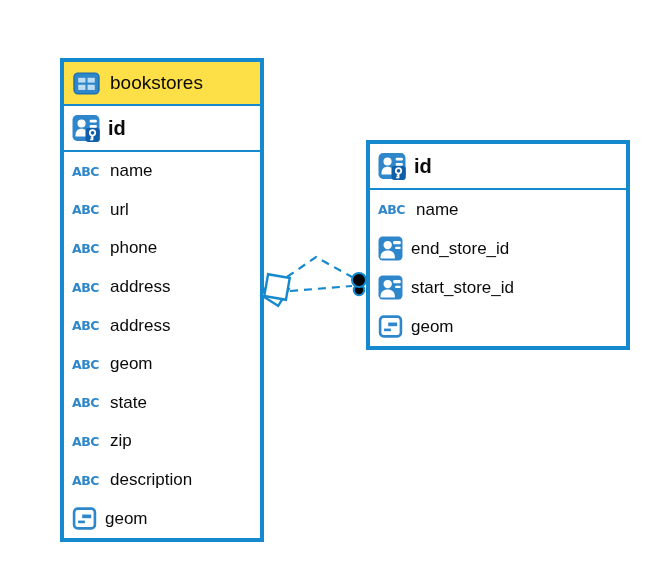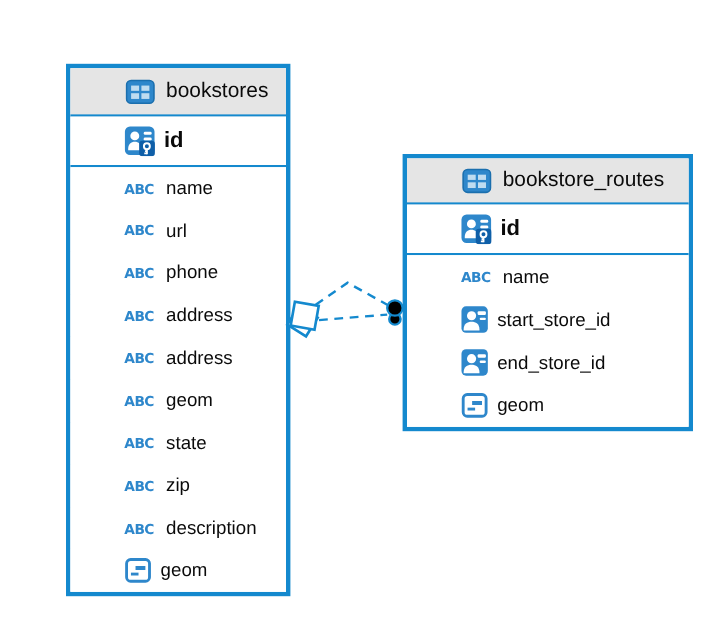--- a/index.html
+++ b/index.html
@@ -31,21 +31,21 @@
     display:flex;align-items:center;gap:8px;
     padding-left:8px;box-sizing:border-box;
     background:#ffffff;
   }
   .row.pk{height:46px;border-bottom:2px solid var(--accent);}
   .etable--left .row.col{height:38.6px;}
   .etable--right .row.col{height:39px;}
   .row-label{font-size:17px;color:#0a0a0a;white-space:nowrap;}
   .row.pk .row-label{font-weight:bold;font-size:20px;}
 
-  .icon{display:inline-flex;align-items:flex-start;justify-content:center;flex:0 0 auto;margin-left:41px;}
+  .icon{display:inline-flex;align-items:flex-start;justify-content:center;flex:0 0 auto;}
   .icon svg{display:block;}
   .abc-glyph{
     width:30px;
     font-family:"DejaVu Sans","Liberation Sans",sans-serif;
     font-weight:bold;font-size:12.5px;letter-spacing:-0.5px;
     color:var(--iconblue);
     display:inline-block;text-align:left;
   }
 
   
@@ -55,21 +55,21 @@
   .dashline{
     fill:none;stroke:var(--accent);stroke-width:2.2;
     stroke-dasharray:8 6;stroke-linecap:butt;
   }
 </style>
 </head>
 <body style="--accent: #1489CE; --iconblue: #2E87CB;">
 
 <div class="canvas">
   <section class="etable etable--left" id="table-0" style="left: 60px; top: 58px; width: 204px;">
-      <div class="hdr" style="background: #e5e5e5;">
+      <div class="hdr" style="background: #fde047;">
         <span class="icon">
           <svg viewBox="0 0 26 24" width="27" height="25">
        <rect x="1" y="2" width="24" height="20" rx="4" fill="#2E87CB" stroke="#1B6FAE" stroke-width="1.4"></rect>
        <rect x="5" y="6.5" width="7" height="4.6" fill="#BFDCF0"></rect>
        <rect x="14" y="6.5" width="7" height="4.6" fill="#BFDCF0"></rect>
        <rect x="5" y="13.2" width="7" height="5" fill="#BFDCF0"></rect>
        <rect x="14" y="13.2" width="7" height="5" fill="#BFDCF0"></rect>
      </svg>
         </span>
         <span class="hdr-label">bookstores</span>
@@ -150,32 +150,20 @@
           <svg viewBox="0 0 24 24" width="25" height="25">
        <rect x="2" y="2.5" width="20" height="19" rx="3.5" fill="#fff" stroke="#2E87CB" stroke-width="2.5"></rect>
        <rect x="9.8" y="8.2" width="8.6" height="3.5" fill="#2E87CB"></rect>
        <rect x="5.8" y="14" width="6.6" height="2.5" fill="#2E87CB"></rect>
      </svg>
         </span>
         <span class="row-label">geom</span>
       </div>
     </section>
   <section class="etable etable--right" id="table-1" style="left: 366px; top: 140px; width: 264px;">
-      <div class="hdr" style="background: rgb(229, 229, 229);">
-        <span class="icon">
-          <svg viewBox="0 0 26 24" width="27" height="25">
-       <rect x="1" y="2" width="24" height="20" rx="4" fill="#2E87CB" stroke="#1B6FAE" stroke-width="1.4"></rect>
-       <rect x="5" y="6.5" width="7" height="4.6" fill="#BFDCF0"></rect>
-       <rect x="14" y="6.5" width="7" height="4.6" fill="#BFDCF0"></rect>
-       <rect x="5" y="13.2" width="7" height="5" fill="#BFDCF0"></rect>
-       <rect x="14" y="13.2" width="7" height="5" fill="#BFDCF0"></rect>
-     </svg>
-        </span>
-        <span class="hdr-label">bookstore_routes</span>
-      </div>
       <div class="row pk">
         <span class="icon">
           <svg viewBox="0 0 27 27" width="28" height="28">
        <rect x="0.5" y="1" width="26" height="25" rx="4.5" fill="#2E87CB"></rect>
        <circle cx="9.2" cy="9.2" r="3.9" fill="#fff"></circle>
        <path d="M3.4 20.5 c0-4.3 2.6-6.2 5.8-6.2 s5.8 1.9 5.8 6.2 v1.2 h-11.6 z" fill="#fff"></path>
        <rect x="17" y="5.6" width="7" height="2.7" rx="1.2" fill="#fff"></rect>
        <rect x="17" y="10.6" width="7" height="2.7" rx="1.2" fill="#fff"></rect>
        <rect x="13" y="13.4" width="13.8" height="13.6" rx="2.8" fill="#0F5FA8"></rect>
        <circle cx="19.8" cy="18.2" r="2.6" fill="none" stroke="#fff" stroke-width="1.7"></circle>
@@ -195,33 +183,33 @@
       <div class="row col">
         <span class="icon">
           <svg viewBox="0 0 24 24" width="25" height="25">
        <rect x="0.5" y="0.5" width="23" height="23" rx="4" fill="#2E87CB"></rect>
        <circle cx="9.3" cy="8.7" r="4" fill="#fff"></circle>
        <path d="M2.4 20.6 c0-4.6 3.1-6.6 6.9-6.6 s6.9 2 6.9 6.6 v0.9 h-13.8 z" fill="#fff"></path>
        <rect x="14.6" y="4.8" width="7.2" height="3.2" rx="1.1" fill="#fff"></rect>
        <rect x="16.4" y="10.4" width="5.4" height="2.1" rx="1" fill="#fff"></rect>
      </svg>
         </span>
-        <span class="row-label">start_store_id</span>
+        <span class="row-label">end_store_id</span>
       </div>
       <div class="row col">
         <span class="icon">
           <svg viewBox="0 0 24 24" width="25" height="25">
        <rect x="0.5" y="0.5" width="23" height="23" rx="4" fill="#2E87CB"></rect>
        <circle cx="9.3" cy="8.7" r="4" fill="#fff"></circle>
        <path d="M2.4 20.6 c0-4.6 3.1-6.6 6.9-6.6 s6.9 2 6.9 6.6 v0.9 h-13.8 z" fill="#fff"></path>
        <rect x="14.6" y="4.8" width="7.2" height="3.2" rx="1.1" fill="#fff"></rect>
        <rect x="16.4" y="10.4" width="5.4" height="2.1" rx="1" fill="#fff"></rect>
      </svg>
         </span>
-        <span class="row-label">end_store_id</span>
+        <span class="row-label">start_store_id</span>
       </div>
       <div class="row col">
         <span class="icon">
           <svg viewBox="0 0 24 24" width="25" height="25">
        <rect x="2" y="2.5" width="20" height="19" rx="3.5" fill="#fff" stroke="#2E87CB" stroke-width="2.5"></rect>
        <rect x="9.8" y="8.2" width="8.6" height="3.5" fill="#2E87CB"></rect>
        <rect x="5.8" y="14" width="6.6" height="2.5" fill="#2E87CB"></rect>
      </svg>
         </span>
         <span class="row-label">geom</span>

